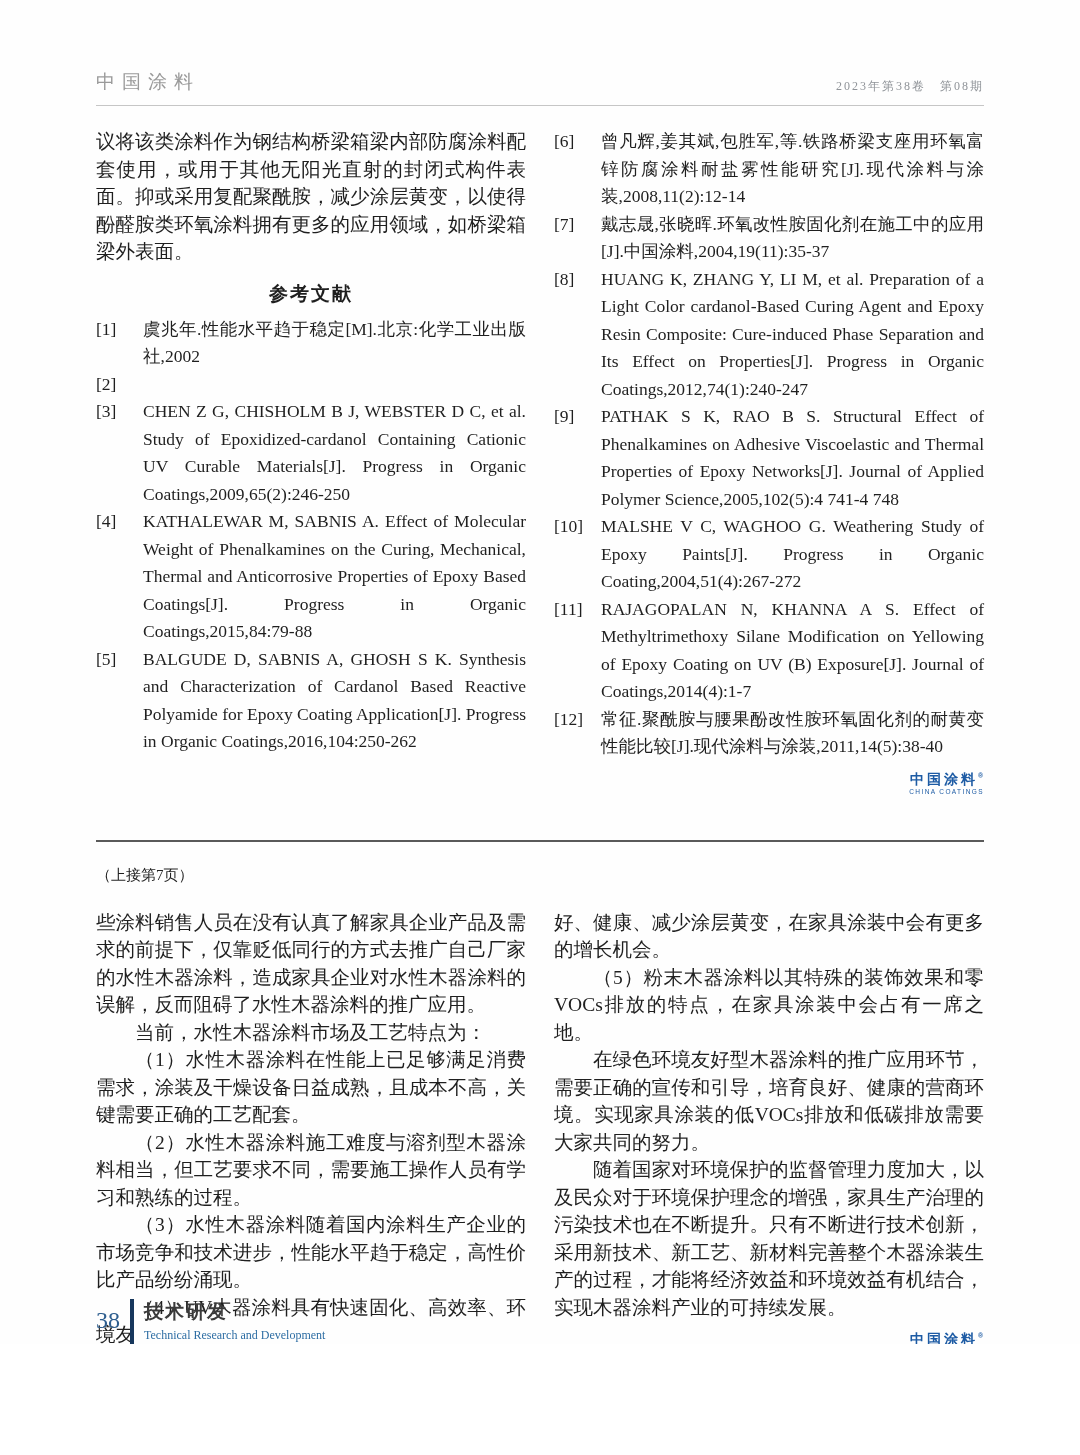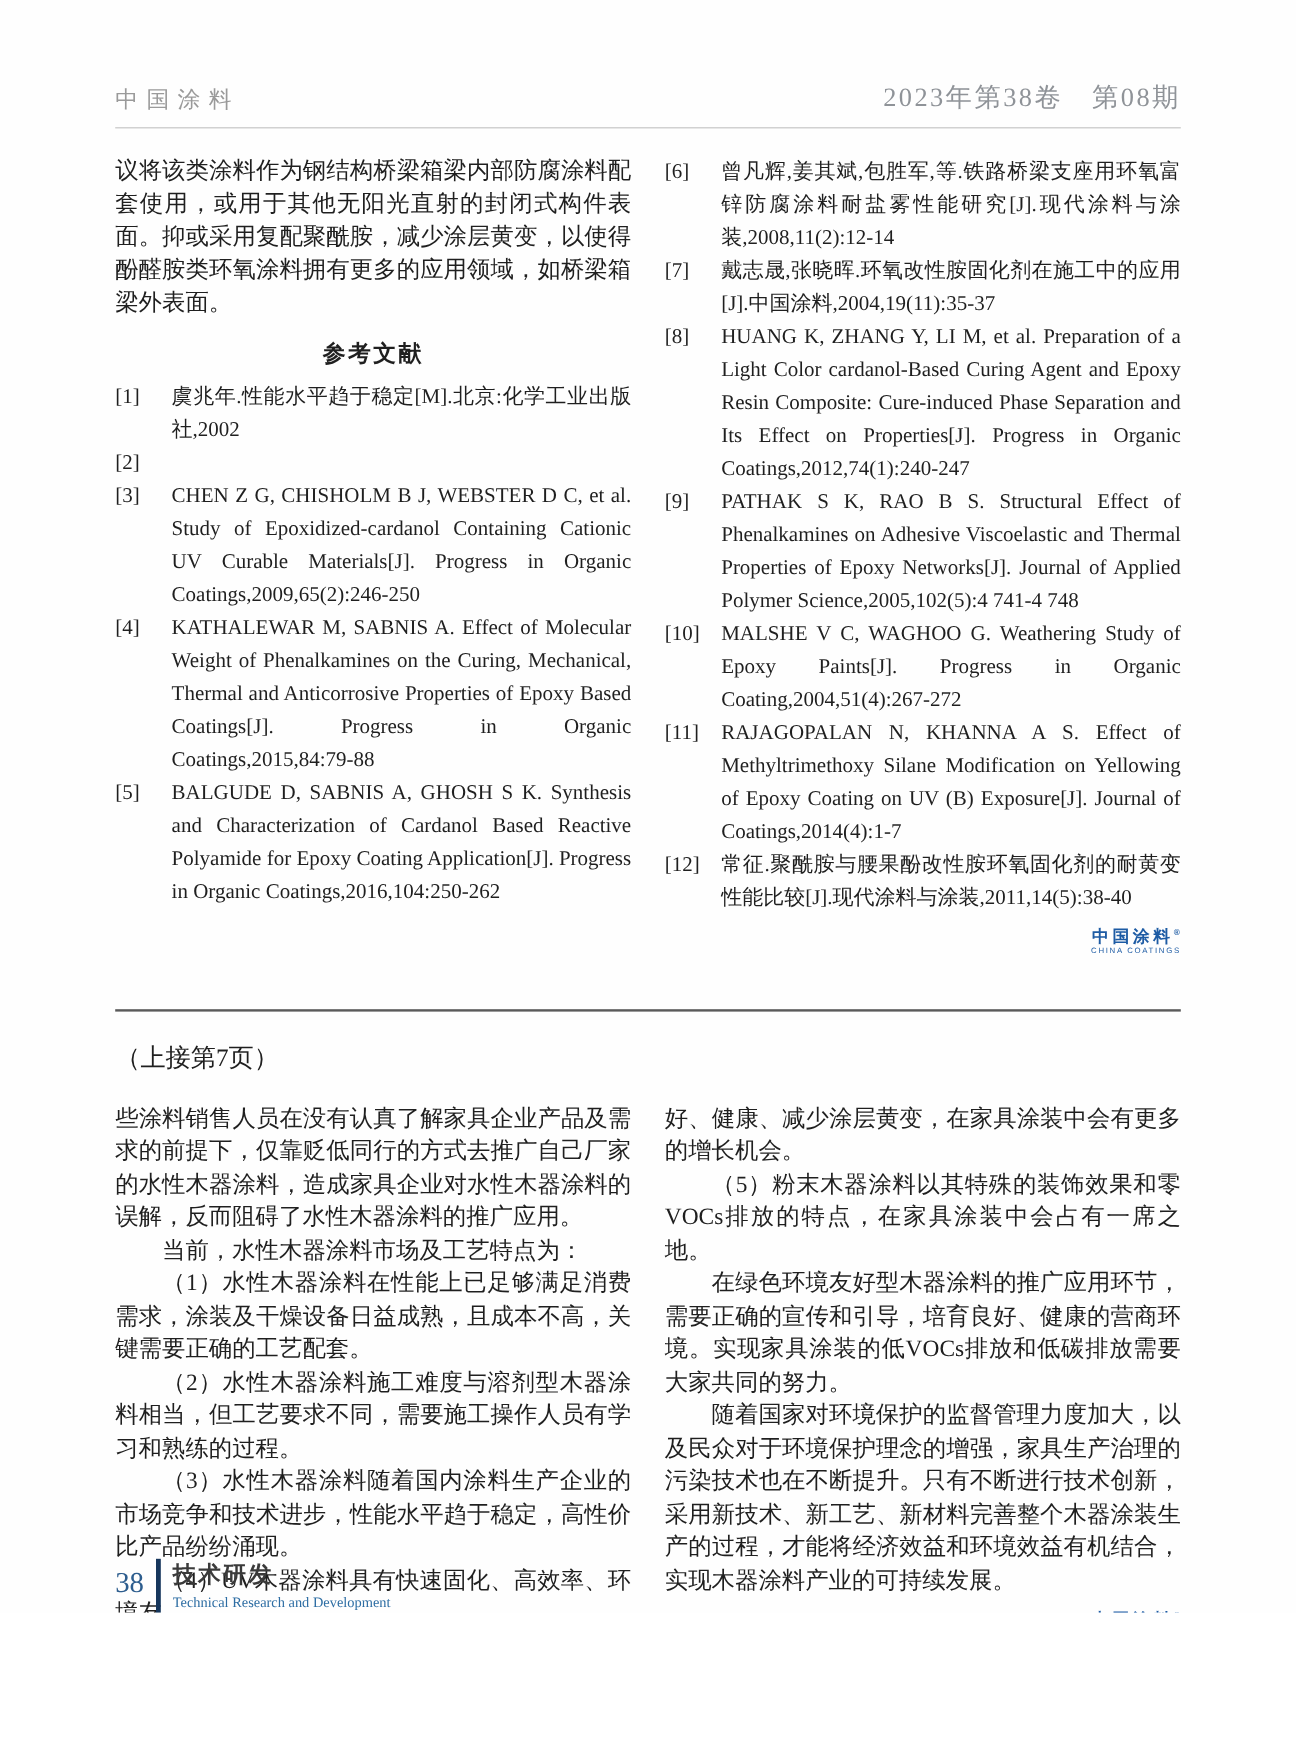--- a/index.html
+++ b/index.html
@@ -26,23 +26,24 @@
     padding-top: 66px;
     padding-bottom: 10px;
     border-bottom: 1px solid #c6c6c6;
   }
   .journal-name {
     font-size: 19px;
     color: #9a9a9a;
     letter-spacing: 7px;
   }
   .journal-issue {
-    font-size: 22px;
+    font-size: 12px;
     color: #8f9398;
     letter-spacing: 2px;
+    margin-top: 12px;
   }
 
   
   .two-col {
     display: flex;
     gap: 28px;
     margin-top: 22px;
   }
   .col { flex: 1 1 0; min-width: 0; }
 
@@ -101,21 +102,21 @@
   }
 
   
   .divider {
     border: none;
     border-top: 2px solid #5a5a5a;
     margin-top: 42px;
   }
   .continued-note {
     margin-top: 24px;
-    font-size: 21px;
+    font-size: 15px;
     color: #1f1f1f;
   }
   .cont-cols { margin-top: 24px; }
 
   
   .footer {
     position: absolute;
     left: 96px;
     top: 1299px;
     display: flex;

